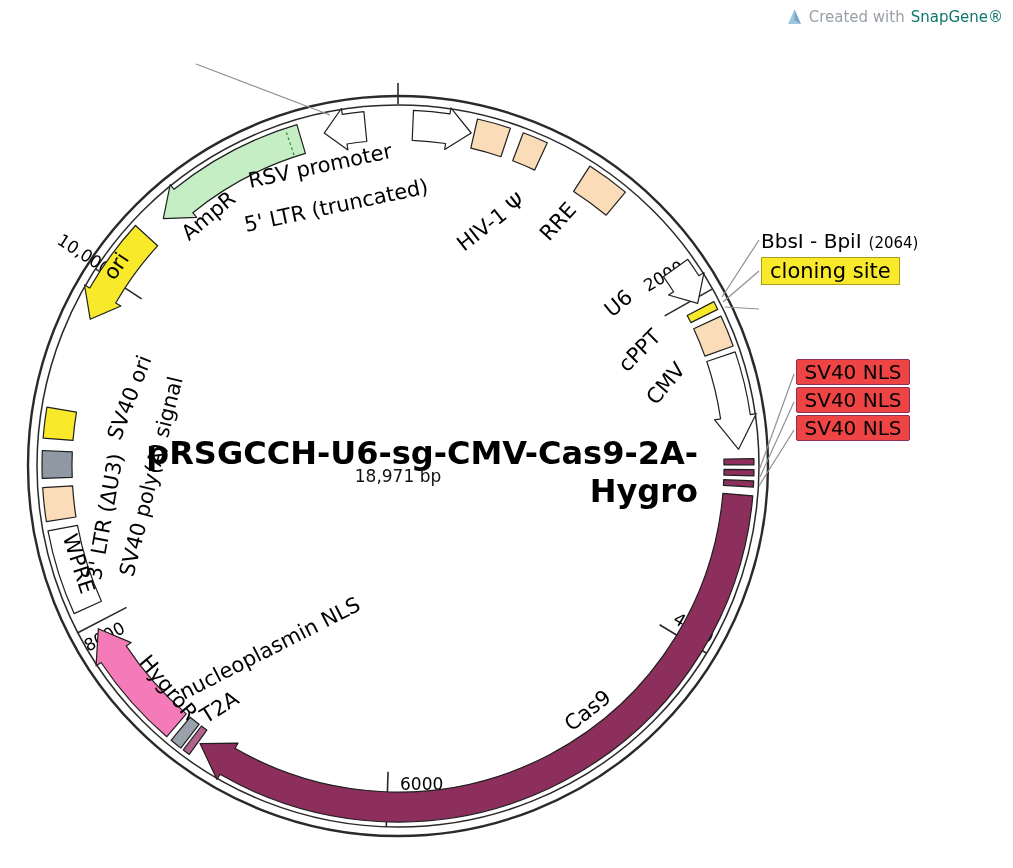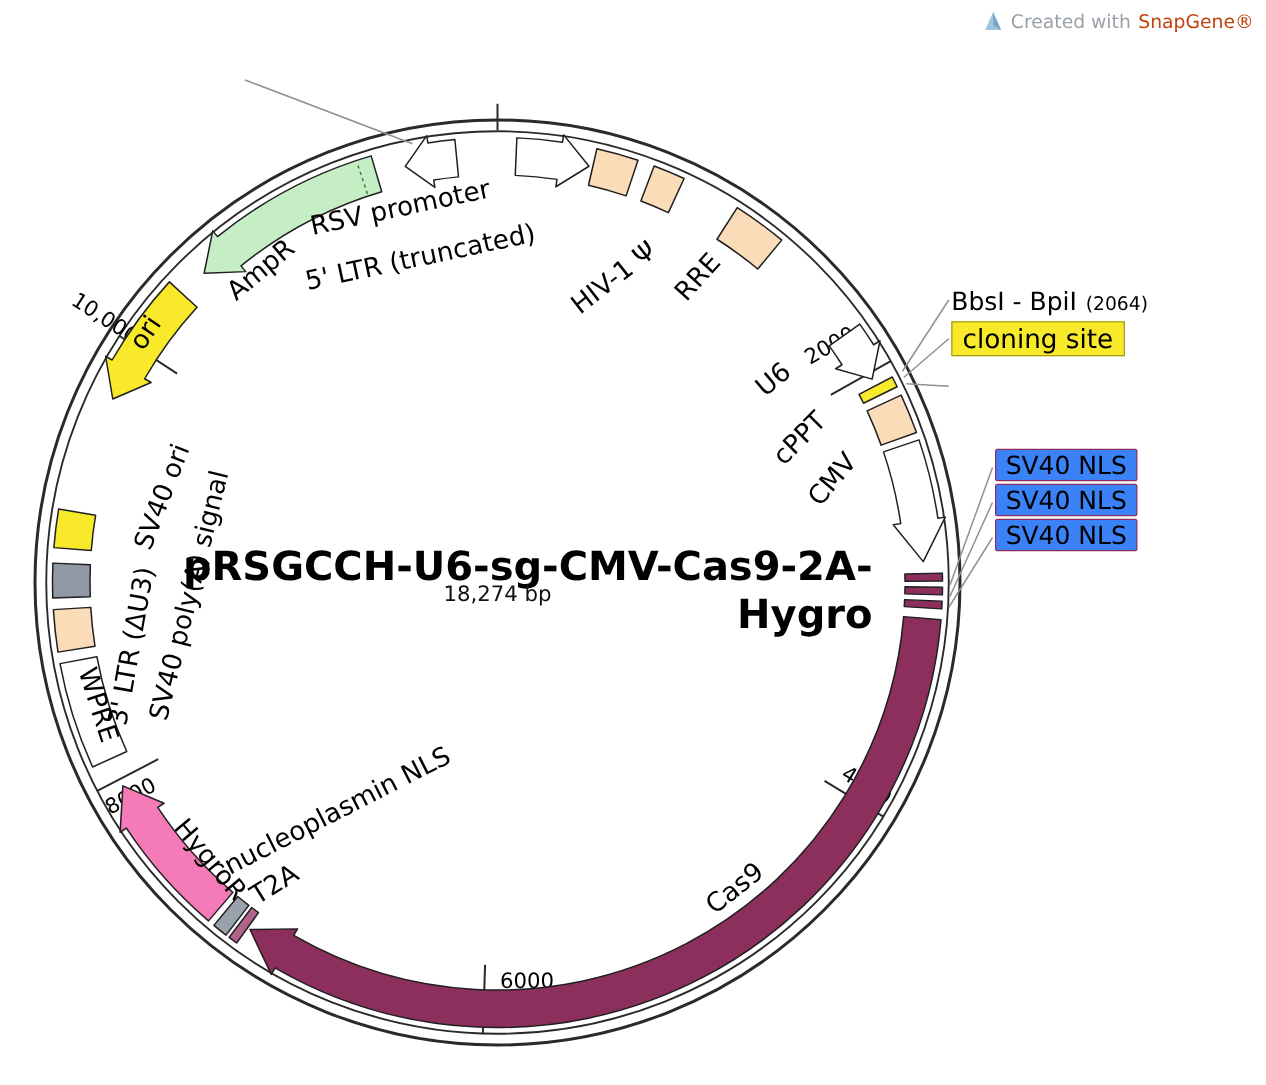--- a/index.html
+++ b/index.html
@@ -10,25 +10,25 @@
   .title{left:98px;top:434px;width:600px;text-align:right;font-size:32px;font-weight:bold;color:#000;}
   .subtitle{left:98px;top:466px;width:600px;text-align:center;font-size:17px;color:#111;}
   .framed-label{left:100px;top:36px;background:#fff;border:1.5px solid #9a9a9a;border-radius:3px;
                 padding:2px 10px;font-size:21px;color:#000;}
   .enzyme{font-size:20px;color:#000;white-space:nowrap;}
   .enzyme .pos{font-size:15px;margin-left:7px;}
   .enzyme-1{left:761px;top:229px;}
   .enzyme-2{left:761px;top:297px;}
   .cloning-label{left:761px;top:257px;background:#f8e92a;border:1px solid #a79c1a;
                  padding:1px 8px;font-size:21px;color:#000;text-align:center;}
-  .nls-box{left:796px;width:112px;height:24px;background:#3b82f6;border:1.5px solid #8c2f5c;
+  .nls-box{left:796px;width:112px;height:24px;background:#ef4444;border:1.5px solid #8c2f5c;
            border-radius:2px;font-size:20px;color:#000;text-align:center;line-height:24px;}
   .nls-1{top:359px;} .nls-2{top:387px;} .nls-3{top:415px;}
   .credit{right:10px;top:8px;display:flex;align-items:flex-start;gap:6px;font-size:15px;color:#9aa0a8;}
-  .credit .brand{color:#c2410c;}
+  .credit .brand{color:#0f766e;}
 </style>
 </head>
 <body>
 
 <div id="stage">
 
   <svg id="map" width="1013" height="868" viewBox="0 0 1013 868">
       <circle cx="398" cy="466" r="370" fill="none" stroke="#2a2a2a" stroke-width="2.4"></circle>
       <circle cx="398" cy="466" r="361" fill="none" stroke="#2a2a2a" stroke-width="1.5"></circle>
       <line x1="398" y1="104" x2="398" y2="83" stroke="#2a2a2a" stroke-width="1.6"></line>
@@ -94,21 +94,21 @@
   <div class="abs credit">
     <svg width="17" height="17" viewBox="0 0 16 16">
       <path d="M2,15 L8,1.5 L14,15 Z" fill="#9fc6dd"></path>
       <path d="M8,1.5 L14,15 L8,11.5 Z" fill="#76a9c8"></path>
     </svg>
     <span>Created with</span>
     <span class="brand">SnapGene®</span>
   </div>
 
   <div class="abs title">pRSGCCH-U6-sg-CMV-Cas9-2A-Hygro</div>
-  <div class="abs subtitle">18,274 bp</div>
+  <div class="abs subtitle">18,971 bp</div>
 
 
   <div class="abs enzyme enzyme-1">
     <span>BbsI - BpiI</span><span class="pos">(2064)</span>
   </div>
 
   <div class="abs cloning-label">cloning site</div>
 
 
   <div class="abs nls-box nls-1">SV40 NLS</div>

